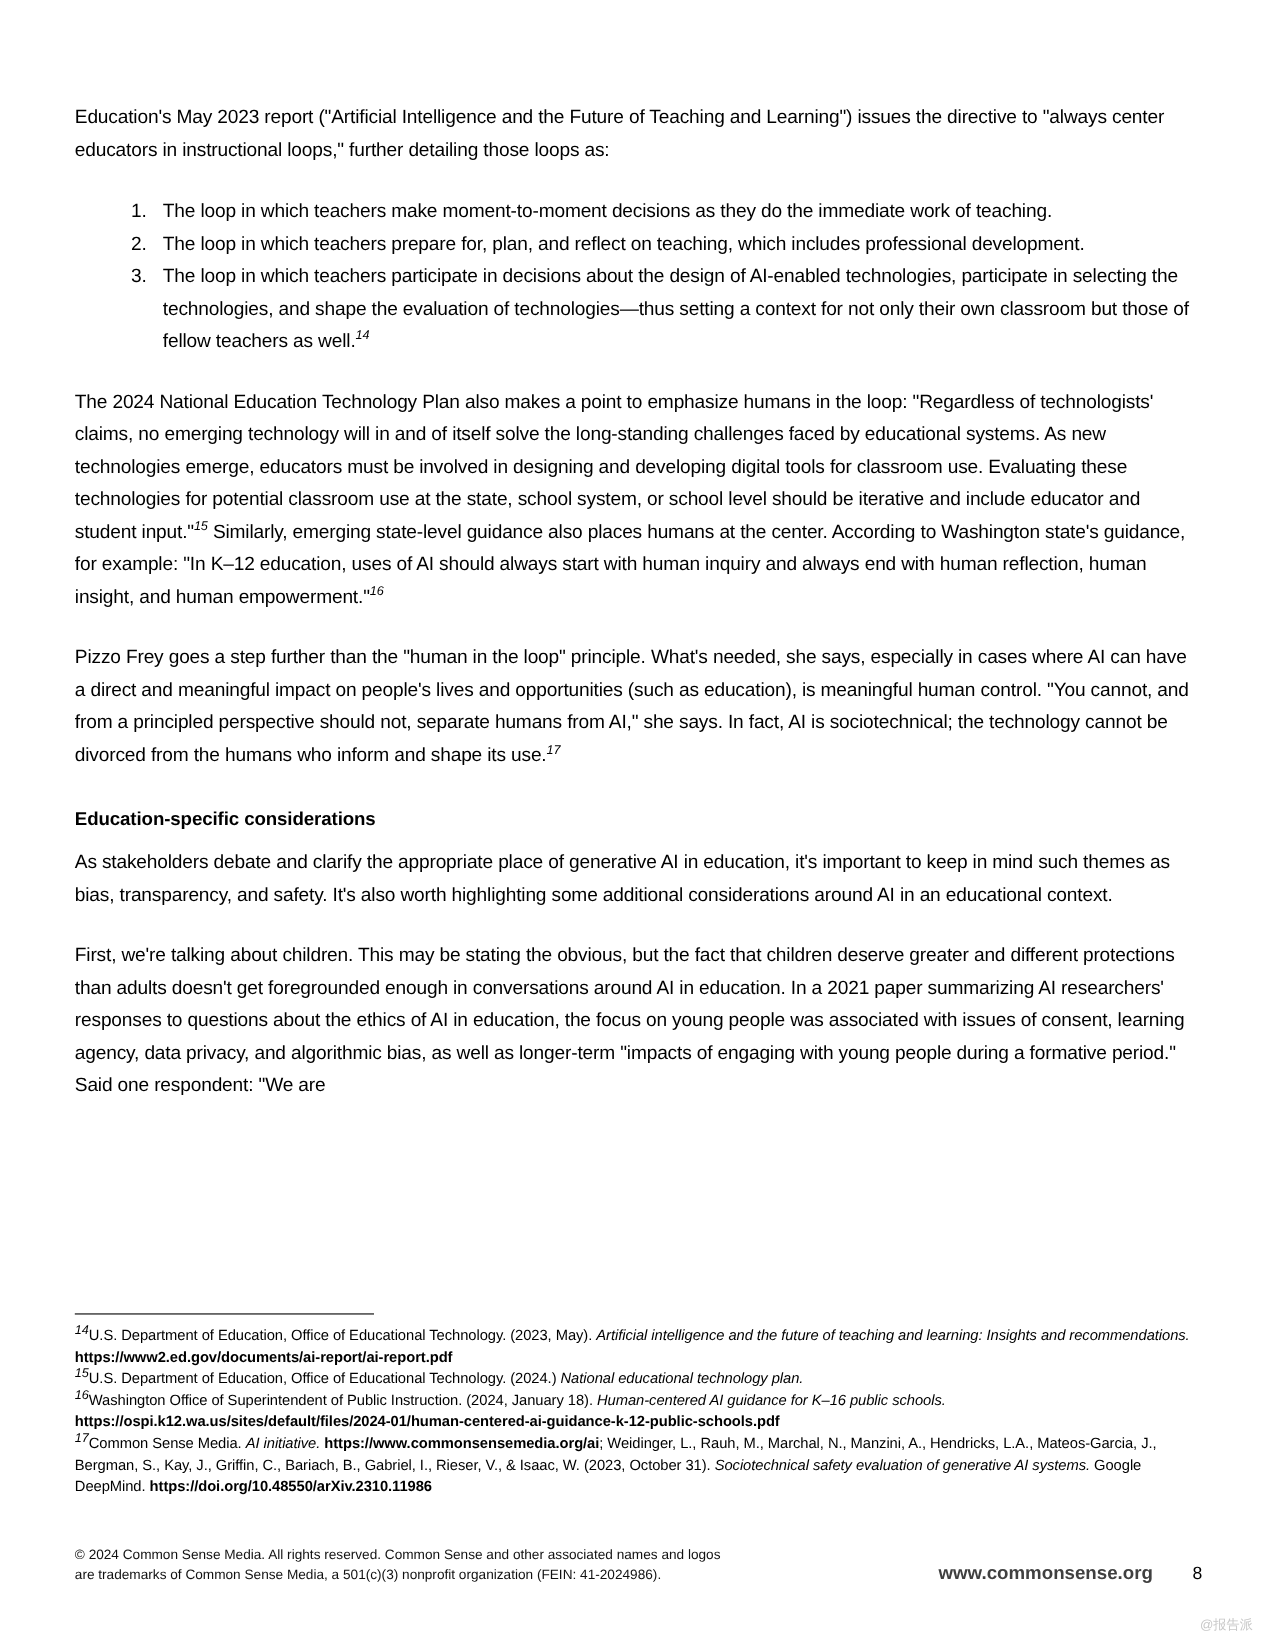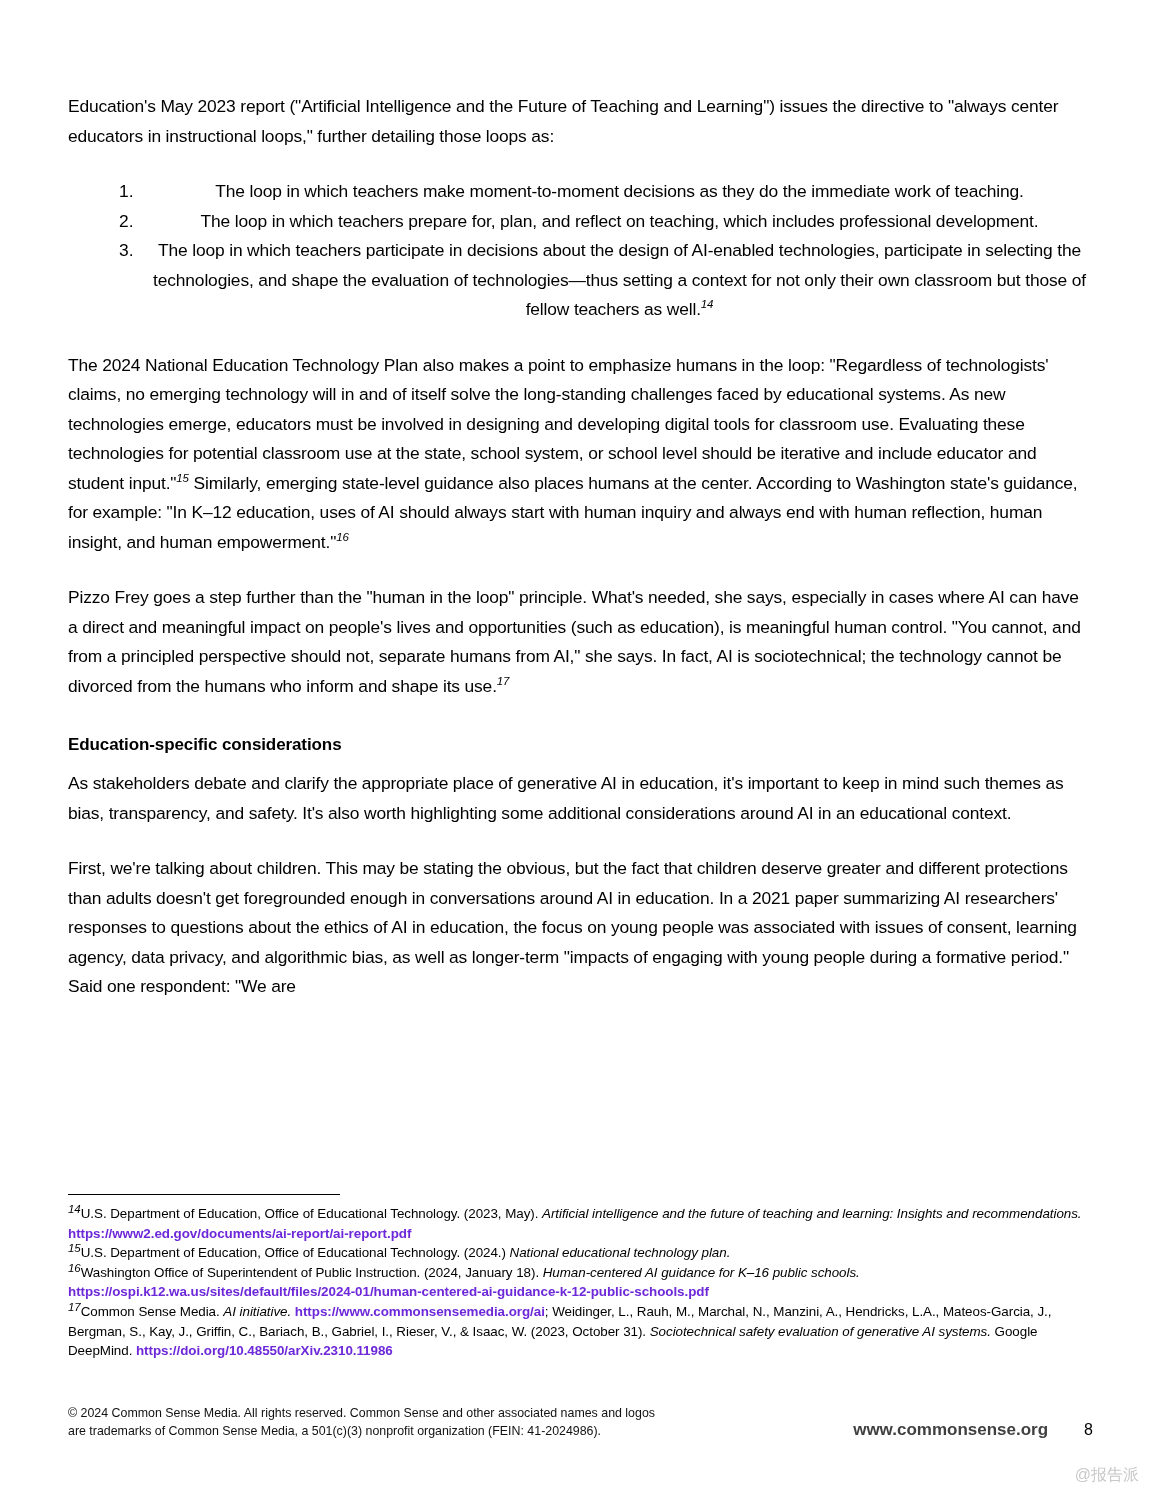--- a/index.html
+++ b/index.html
@@ -34,21 +34,20 @@
     margin: 0 0 26px 0;
     text-align: left;
     letter-spacing: -0.15px;
   }
   ol.loop-list {
     margin: 12px 0 26px 0;
     padding-left: 70px;
     font-size: 17.4px;
     line-height: 29.5px;
     letter-spacing: -0.15px;
-    text-align: center;
   }
   ol.loop-list li {
     margin-bottom: 0px;
     padding-left: 10px;
   }
   sup {
     font-size: 11.5px;
     vertical-align: super;
     line-height: 0;
     font-style: italic;
@@ -72,21 +71,21 @@
     margin-bottom: 9px;
   }
   .footnote {
     font-size: 13.4px;
     line-height: 19.6px;
     margin: 0;
     letter-spacing: -0.05px;
   }
   .footnote em { font-style: italic; }
   .link {
-    color: #6d28d9;
+    color: #000000;
     font-weight: bold;
     text-decoration: none;
   }
   .footer {
     position: absolute;
     left: 68px;
     top: 1405px;
     width: 1025px;
     display: flex;
     align-items: flex-end;
@@ -109,21 +108,21 @@
     color: #404040;
   }
   .page-number {
     font-size: 16px;
     color: #000000;
   }
   .watermark {
     position: absolute;
     right: 20px;
     bottom: 14px;
-    font-size: 16px;
+    font-size: 12px;
     color: #c8c8c8;
   }
 </style>
 </head>
 <body>
 
 <div class="page">
 
   <div class="content">
 

